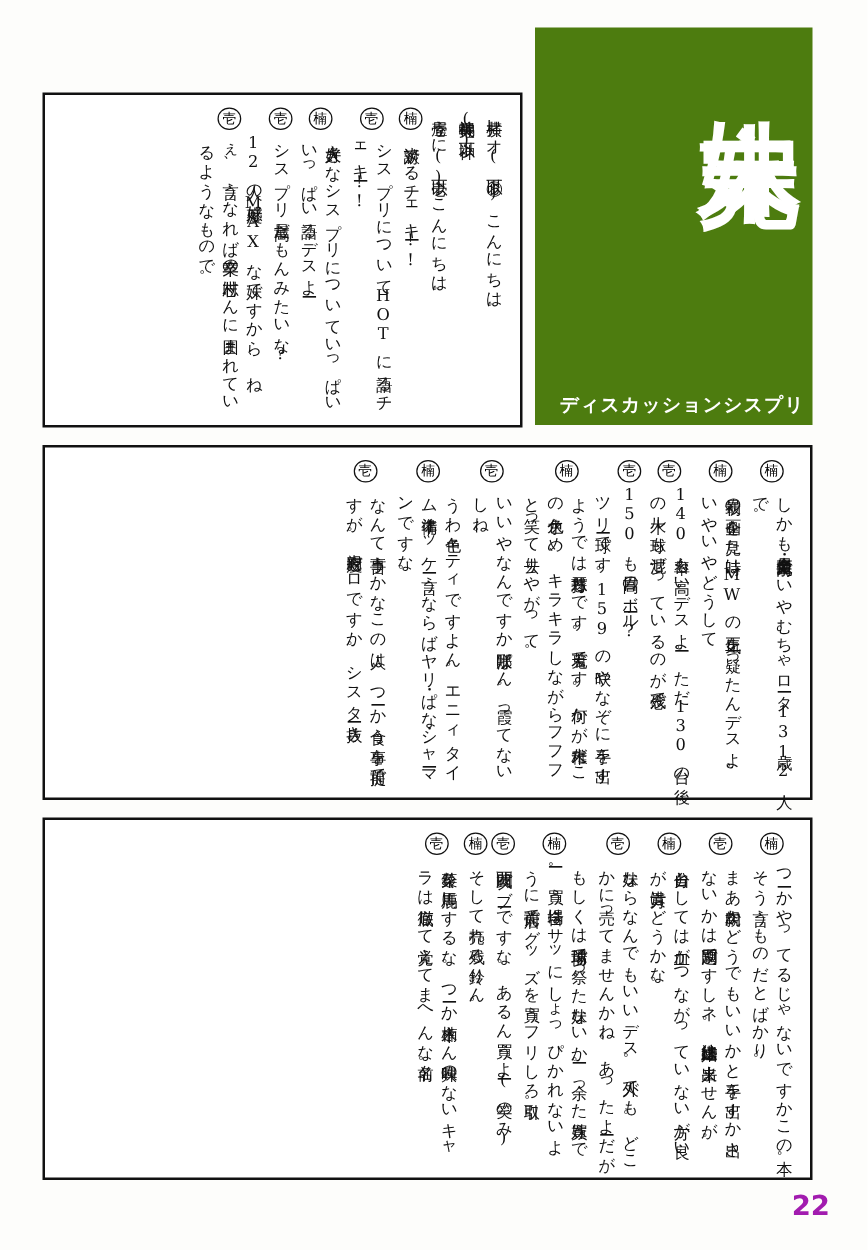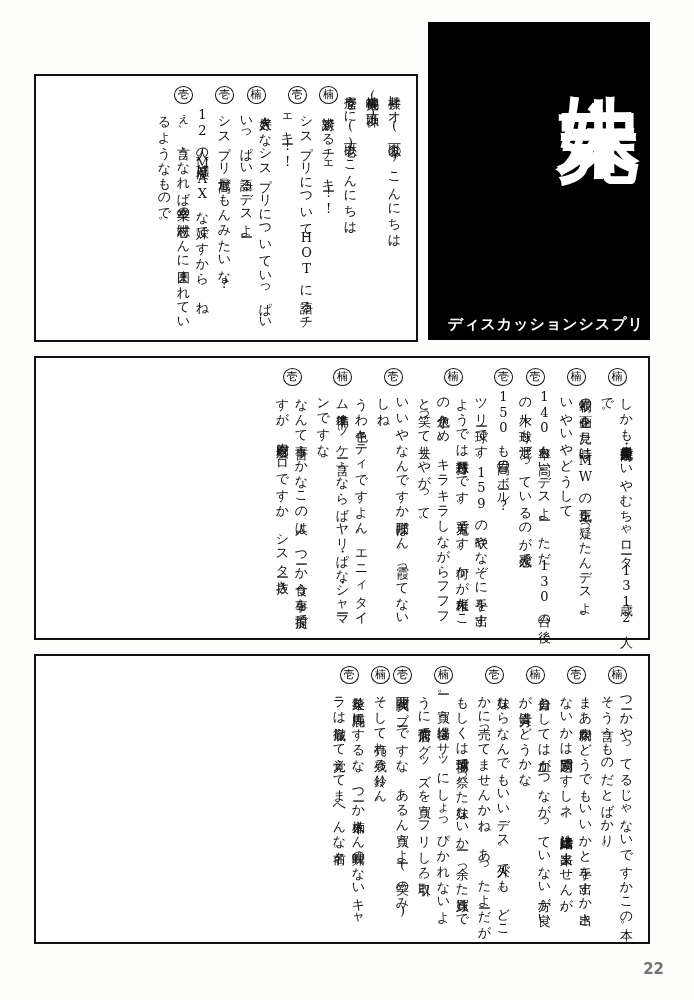--- a/index.html
+++ b/index.html
@@ -22,21 +22,21 @@
     background: #fdfdfb;
   }
 
   
   .logo-block {
     position: absolute;
     left: 428px;
     top: 22px;
     width: 222px;
     height: 318px;
-    background: #000000;
+    background: #4d7c0f;
   }
   .logo-kanji {
     position: absolute;
     left: 0;
     top: 4px;
     width: 222px;
     height: 272px;
     color: #fff;
     font-family: "DejaVu Serif", serif;
     font-weight: bold;
@@ -116,23 +116,23 @@
     flex-direction: column;
     align-items: center;
     height: 100%;
   }
 
   .page-number {
     position: absolute;
     right: 30px;
     bottom: 22px;
     font-family: "DejaVu Sans", sans-serif;
-    font-size: 15px;
+    font-size: 22px;
     font-weight: bold;
-    color: #737373;
+    color: #a21caf;
   }
 </style>
 </head>
 <body>
 
 <div class="page">
 
   <div class="logo-block">
     <div class="logo-kanji">未完妹</div>
     <div class="logo-sub">ディスカッションシスプリ</div>

